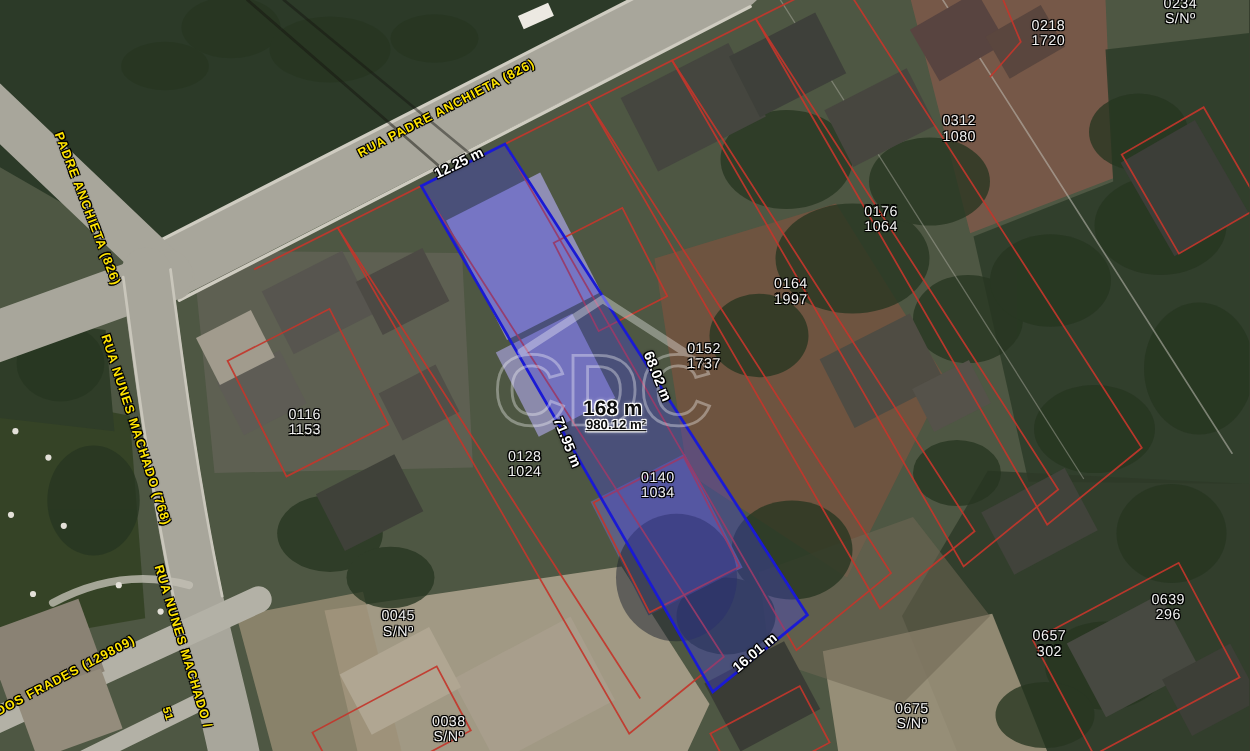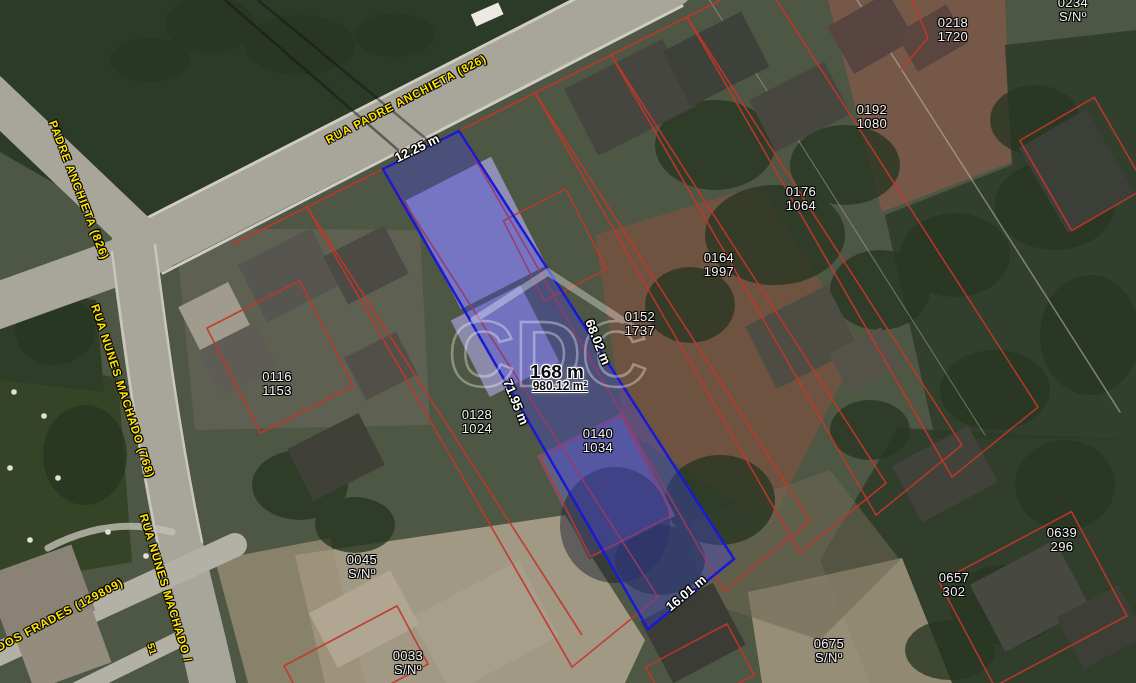--- a/index.html
+++ b/index.html
@@ -195,21 +195,21 @@
 
     <div class="plabel" style="left:953px;top:30px">
         <span>0218</span>
         <span>1720</span>
       </div>
     <div class="plabel" style="left:1073px;top:10px">
         <span>0234</span>
         <span>S/Nº</span>
       </div>
     <div class="plabel" style="left:872px;top:117px">
-        <span>0192</span>
+        <span>0312</span>
         <span>1080</span>
       </div>
     <div class="plabel" style="left:801px;top:199px">
         <span>0176</span>
         <span>1064</span>
       </div>
     <div class="plabel" style="left:719px;top:265px">
         <span>0164</span>
         <span>1997</span>
       </div>
@@ -227,24 +227,24 @@
       </div>
     <div class="plabel" style="left:598px;top:441px">
         <span>0140</span>
         <span>1034</span>
       </div>
     <div class="plabel" style="left:362px;top:567px">
         <span>0045</span>
         <span>S/Nº</span>
       </div>
     <div class="plabel" style="left:408px;top:663px">
-        <span>0033</span>
-        <span>S/Nº</span>
-      </div>
-    <div class="plabel" style="left:1062px;top:540px">
+        <span>0038</span>
+        <span>S/Nº</span>
+      </div>
+    <div class="plabel" style="left:1062px;top:552px">
         <span>0639</span>
         <span>296</span>
       </div>
     <div class="plabel" style="left:954px;top:585px">
         <span>0657</span>
         <span>302</span>
       </div>
     <div class="plabel" style="left:829px;top:651px">
         <span>0675</span>
         <span>S/Nº</span>

